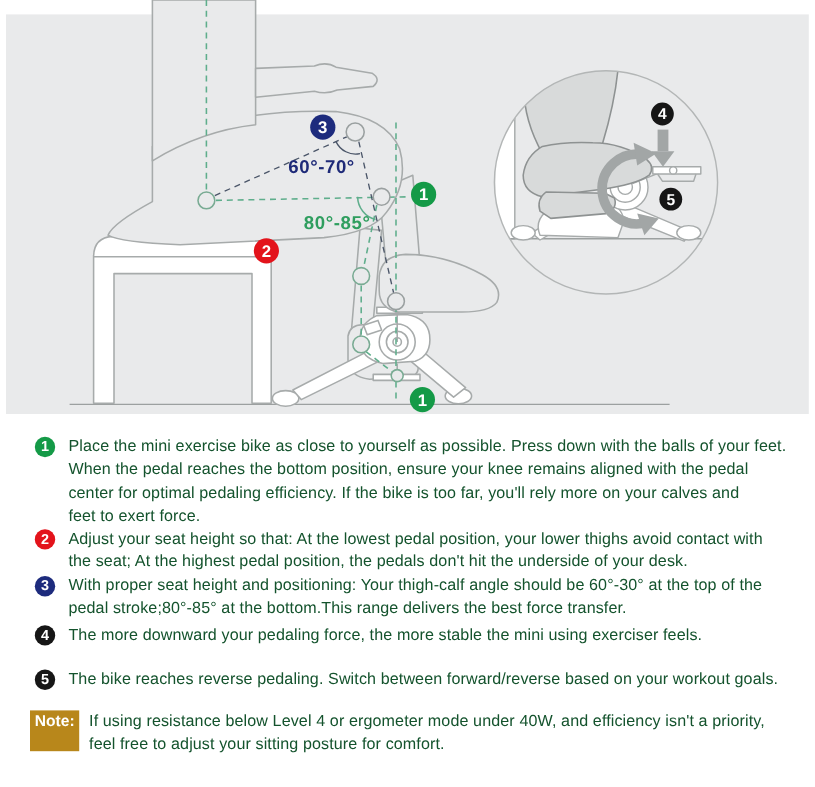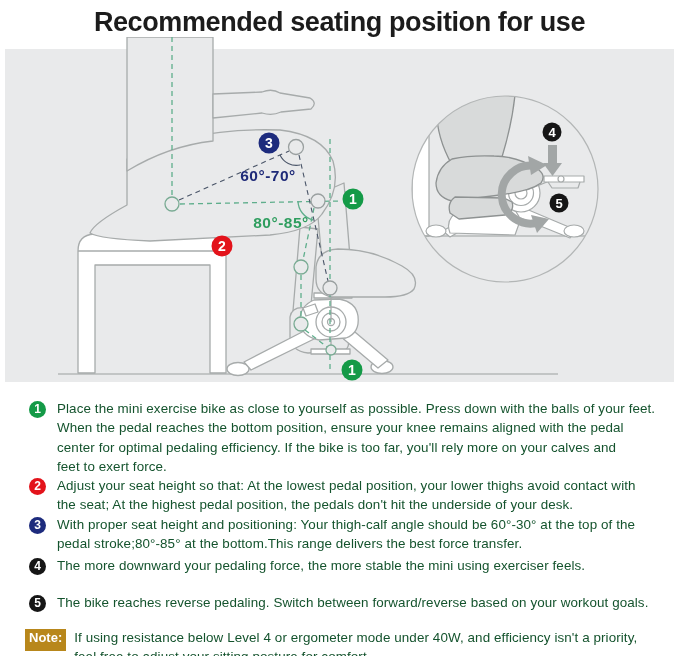--- a/index.html
+++ b/index.html
@@ -28,29 +28,28 @@
   .b1{background:#149a47;} .b2{background:#e3131b;}
   .b3{background:#1d2b7d;} .b4,.b5{background:#161616;}
   .txt{
     margin:0;font-size:13.4px;line-height:19.3px;color:#14532d;
     white-space:pre-line;letter-spacing:0.1px;
   }
   .mb3{margin-bottom:3px;} .mb17{margin-bottom:17px;} .mb16{margin-bottom:16px;}
   .note{display:flex;gap:8px;margin:16px 14px 0 25px;}
   .note-label{
     flex:0 0 auto;background:#b8871b;color:#fff;font-weight:bold;
-    font-size:13px;height:22px;line-height:18px;padding:0 4px;margin-top:1px;
+    font-size:13px;height:34px;line-height:18px;padding:0 4px;margin-top:1px;
   }
 </style>
 </head>
 <body>
 
 <div class="page">
 
-  <h1 class="title">Recommended seating position for use</h1>
 
   <svg class="diagram" width="679" height="345" viewBox="0 38 679 345">
     <defs>
       <clipPath id="insetClip">
           <circle cx="505" cy="190" r="93"></circle>
         </clipPath>
     </defs>
 
     <rect x="5" y="50" width="669" height="333" fill="#e9eaeb"></rect>
 

